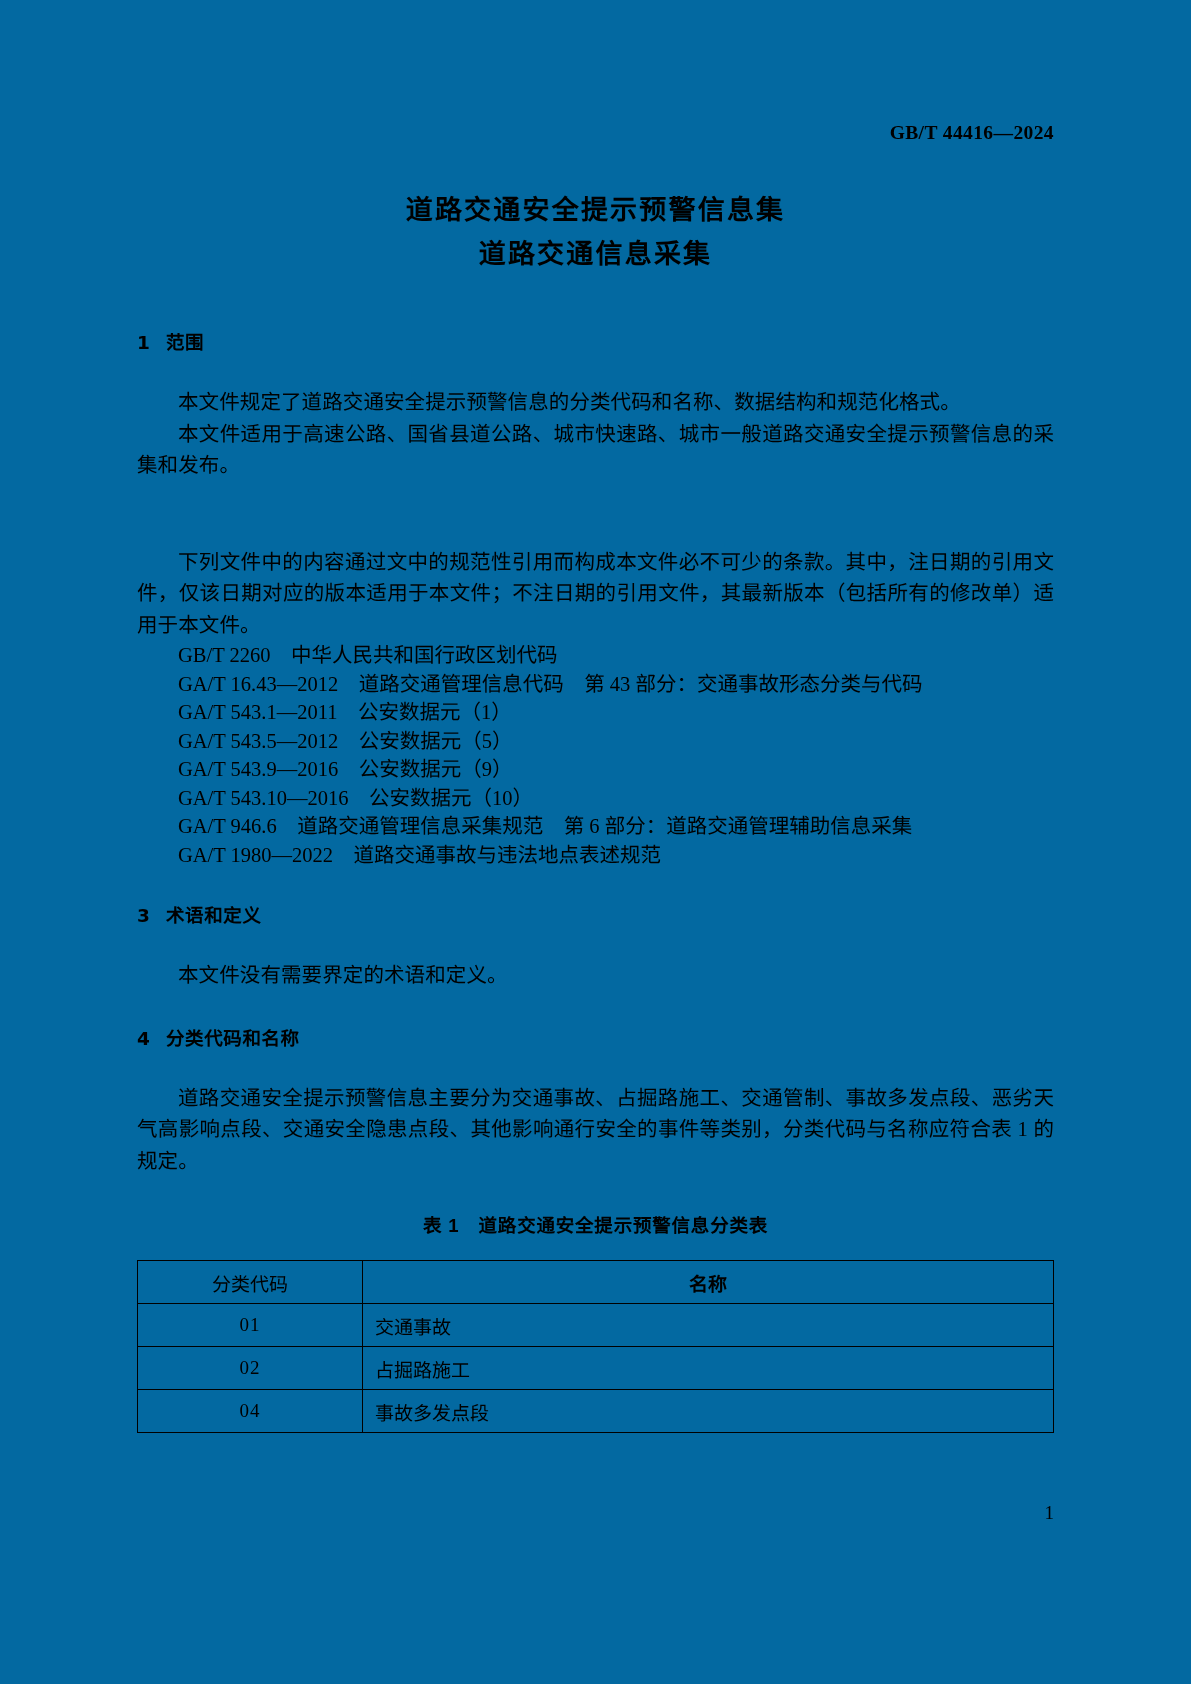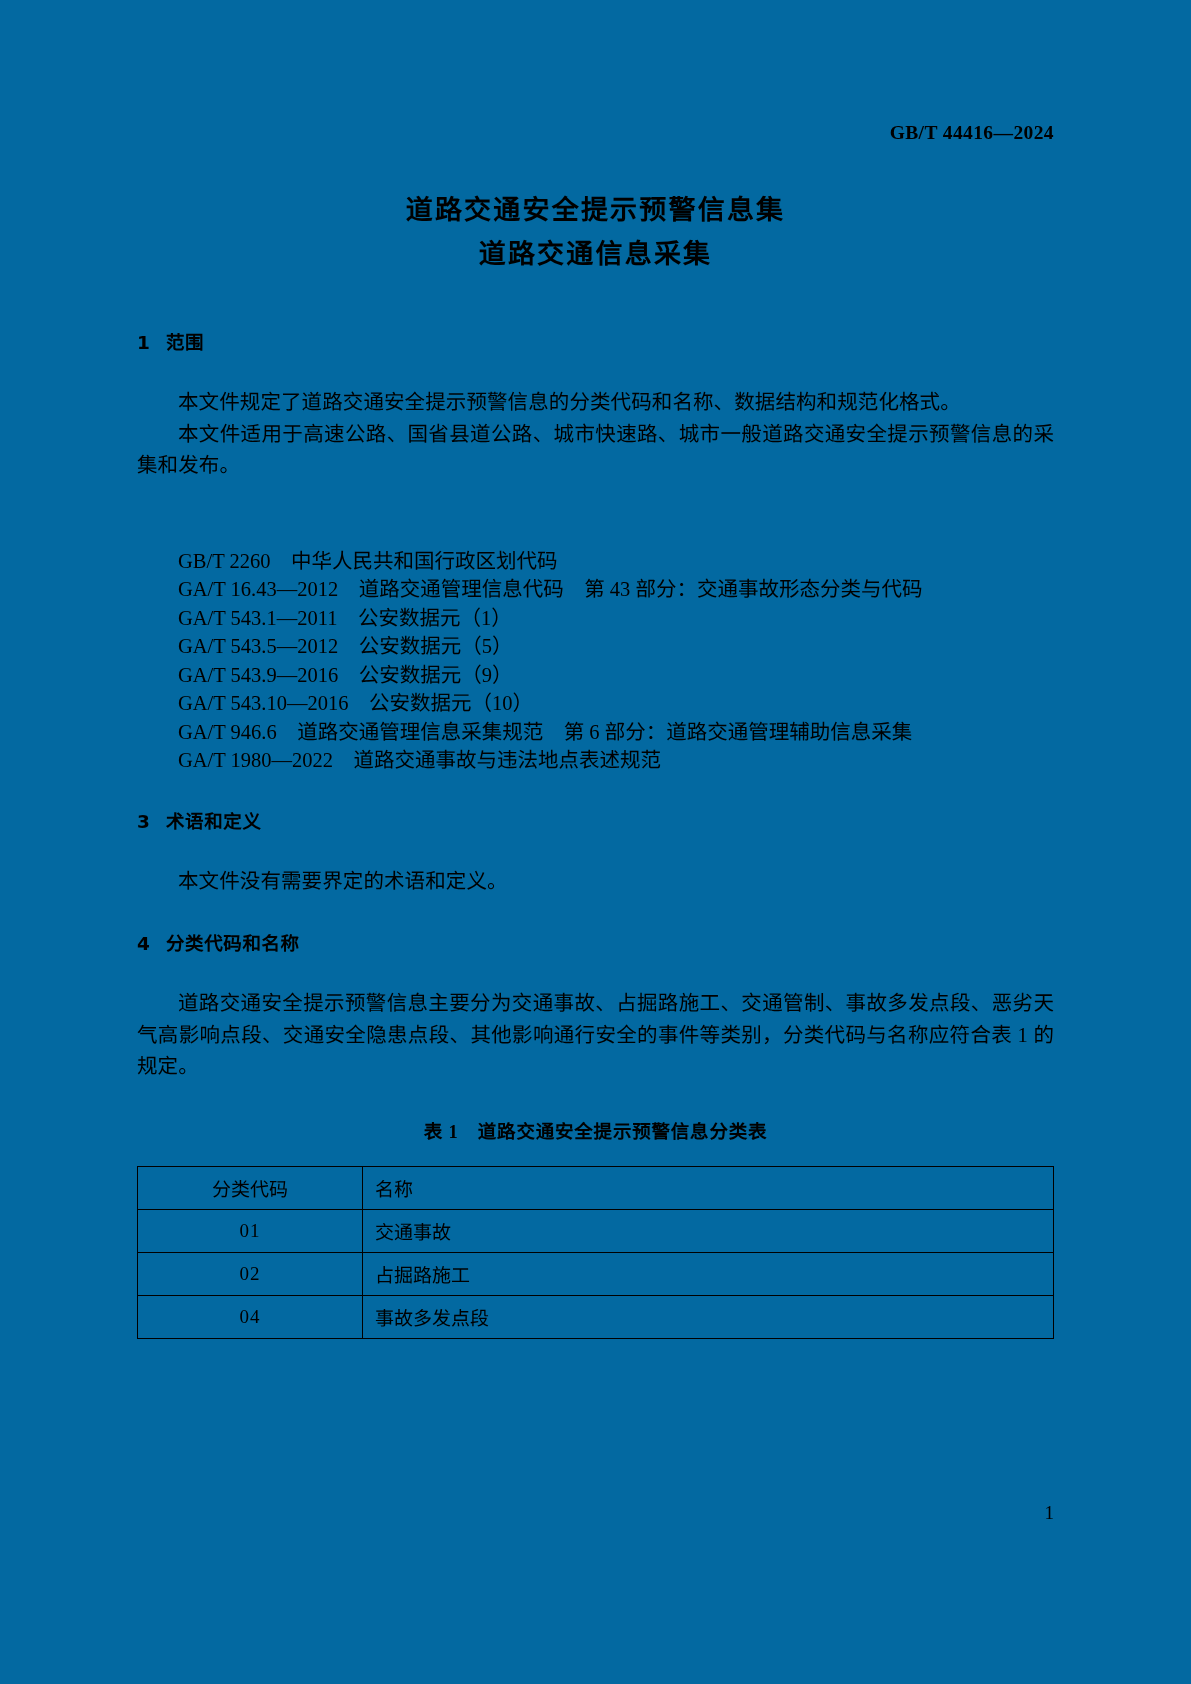--- a/index.html
+++ b/index.html
@@ -94,21 +94,21 @@
   ul.ref-list li {
     font-family: "Liberation Serif", "DejaVu Serif", serif;
     font-size: 20.5px;
     line-height: 28.5px;
     padding-left: 41px;
     white-space: nowrap;
   }
 
   
   .table-caption {
-    font-family: Liberation Serif, serif;
+    font-family: Liberation Sans, sans-serif;
     font-weight: bold;
     font-size: 18.5px;
     text-align: center;
     letter-spacing: 0.8px;
     margin: 0;
   }
   table.class-table {
     width: 100%;
     border-collapse: collapse;
     table-layout: fixed;
@@ -117,21 +117,21 @@
     border-radius: 11px;
   }
   table.class-table th,
   table.class-table td {
     border: 1px solid #000;
     height: 42px;
     padding: 0 12px;
     font-weight: normal;
   }
   table.class-table th.col-code { width: 200px; text-align: center; }
-  table.class-table th.col-name { text-align: left; }
+  table.class-table th.col-name { text-align: center; font-weight: bold; }
   table.class-table td.cell-code { text-align: center; letter-spacing: 1px; }
   table.class-table td.cell-name { text-align: left; }
 
   
   .page-number {
     position: absolute;
     bottom: 160px;
     right: 137px;
     font-family: "Liberation Serif", "DejaVu Serif", serif;
     font-size: 19px;
@@ -155,20 +155,21 @@
 
     <h2 class="clause">
       <span class="num">1</span><span>范围</span>
     </h2>
     <div class="spacer-after-head"></div>
     <p class="body indent">本文件规定了道路交通安全提示预警信息的分类代码和名称、数据结构和规范化格式。</p>
     <p class="body indent">本文件适用于高速公路、国省县道公路、城市快速路、城市一般道路交通安全提示预警信息的采集和发布。</p>
 
     <div class="spacer-before-head"></div>
     <div class="spacer-after-head"></div>
+    <p class="body indent">下列文件中的内容通过文中的规范性引用而构成本文件必不可少的条款。其中，注日期的引用文件，仅该日期对应的版本适用于本文件；不注日期的引用文件，其最新版本（包括所有的修改单）适用于本文件。</p>
     <ul class="ref-list">
       <li>GB/T 2260　中华人民共和国行政区划代码</li>
       <li>GA/T 16.43—2012　道路交通管理信息代码　第 43 部分：交通事故形态分类与代码</li>
       <li>GA/T 543.1—2011　公安数据元（1）</li>
       <li>GA/T 543.5—2012　公安数据元（5）</li>
       <li>GA/T 543.9—2016　公安数据元（9）</li>
       <li>GA/T 543.10—2016　公安数据元（10）</li>
       <li>GA/T 946.6　道路交通管理信息采集规范　第 6 部分：道路交通管理辅助信息采集</li>
       <li>GA/T 1980—2022　道路交通事故与违法地点表述规范</li>
     </ul>

